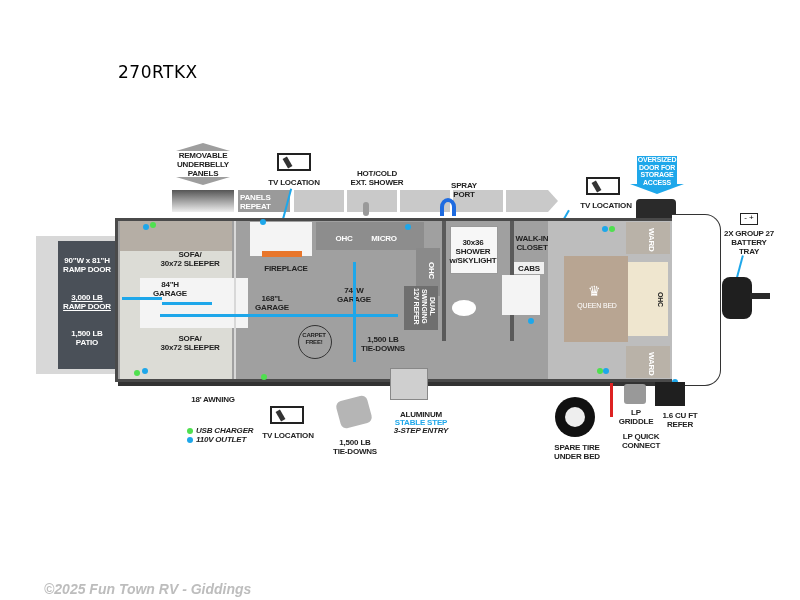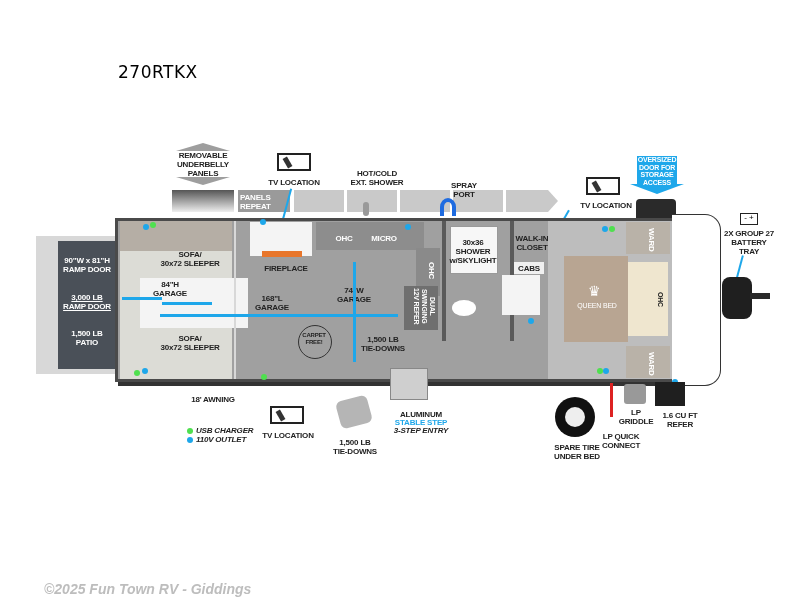--- a/index.html
+++ b/index.html
@@ -171,21 +171,21 @@
 TIE-DOWNS</div>
 <div class="lbl" style="left:386px;top:410px;width:70px;">ALUMINUM</div>
 <div class="lbl" style="left:386px;top:418px;width:70px;color:#1ea7ea;">STABLE STEP</div>
 <div class="lbl" style="left:386px;top:426px;width:70px;font-style:italic;">3-STEP ENTRY</div>
 
 <div class="abs" style="left:555px;top:397px;width:40px;height:40px;border-radius:50%;background:#111;"></div>
 <div class="abs" style="left:565px;top:407px;width:20px;height:20px;border-radius:50%;background:#eee;"></div>
 <div class="lbl" style="left:550px;top:443px;width:54px;">SPARE TIRE
 UNDER BED</div>
 <div class="abs" style="left:610px;top:383px;width:3px;height:34px;background:#d22;"></div>
-<div class="lbl" style="left:600px;top:432px;width:42px;">LP QUICK
+<div class="lbl" style="left:620px;top:432px;width:42px;">LP QUICK
 CONNECT</div>
 <div class="abs" style="left:624px;top:384px;width:22px;height:20px;background:#999;border-radius:3px;"></div>
 <div class="lbl" style="left:618px;top:408px;width:36px;">LP
 GRIDDLE</div>
 <div class="abs" style="left:655px;top:382px;width:30px;height:24px;background:#1f1f1f;"></div>
 <div class="lbl" style="left:655px;top:411px;width:50px;">1.6 CU FT
 REFER</div>
 
 <div class="abs" style="left:187px;top:426px;font-style:italic;">
   <div style="display:flex;align-items:center;height:9px;">

